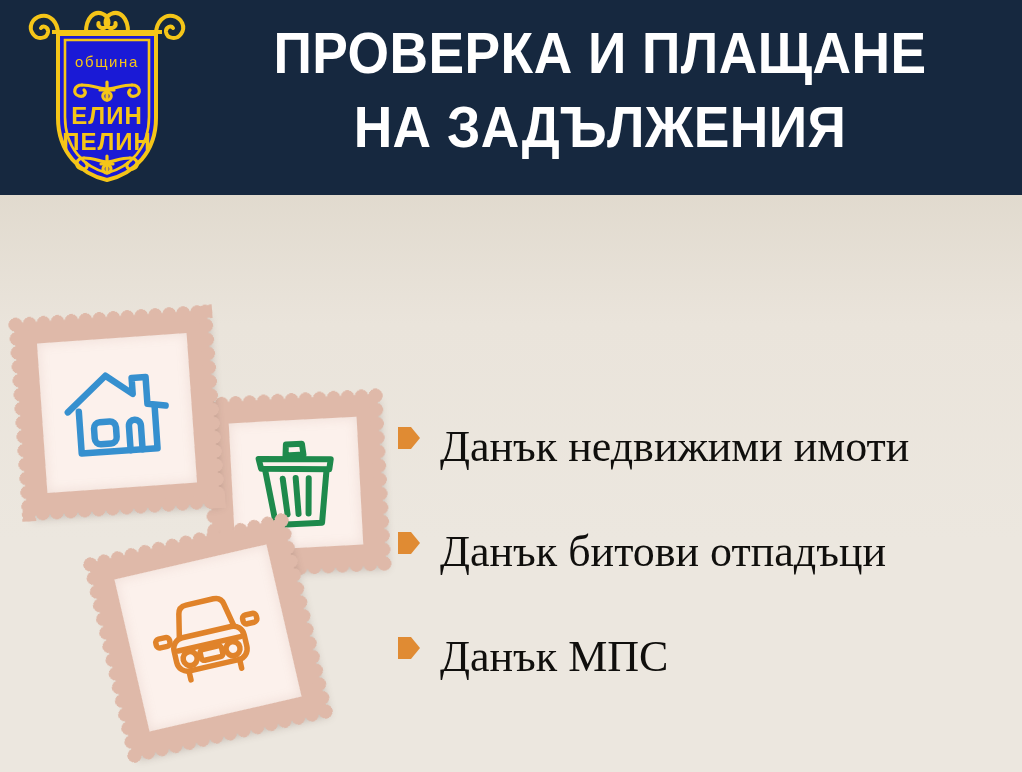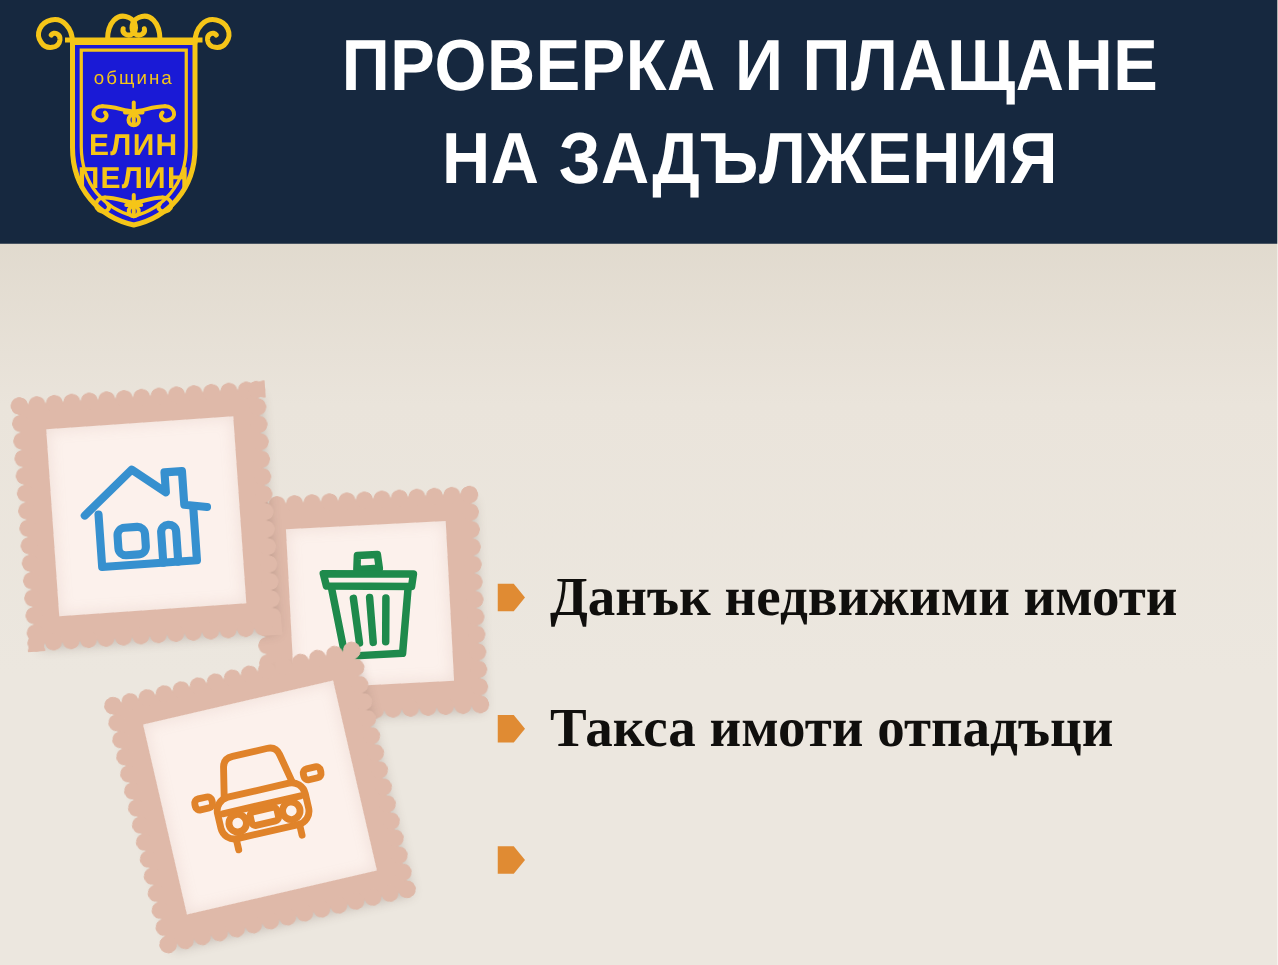--- a/index.html
+++ b/index.html
@@ -161,23 +161,21 @@
 
   
   .service-list {
     position: absolute;
     left: 398px;
     top: 425px;
     width: 610px;
   }
   .service-item {
     display: flex;
-    align-items: center;
     height: 105px;
-    font-weight: bold;
   }
   .bullet {
     width: 22px;
     height: 26px;
     flex: 0 0 22px;
     margin-right: 20px;
   }
   .service-label {
     font-family: "Liberation Serif", "DejaVu Serif", serif;
     font-size: 44px;
@@ -299,24 +297,25 @@
       <svg class="bullet" viewBox="0 0 22 26">
         <path d="M0 2 L13 2 L22 13 L13 24 L0 24 Z" fill="#e08b33"></path>
       </svg>
       <span class="service-label">Данък недвижими имоти</span>
     </div>
 
     <div class="service-item">
       <svg class="bullet" viewBox="0 0 22 26">
         <path d="M0 2 L13 2 L22 13 L13 24 L0 24 Z" fill="#e08b33"></path>
       </svg>
-      <span class="service-label">Такса имоти отпадъци</span>
+      <span class="service-label">Данък битови отпадъци</span>
     </div>
 
     <div class="service-item">
       <svg class="bullet" viewBox="0 0 22 26">
         <path d="M0 2 L13 2 L22 13 L13 24 L0 24 Z" fill="#e08b33"></path>
       </svg>
+      <span class="service-label">Данък МПС</span>
     </div>
 
   </div>
 
 </div>
 
 </body></html>

